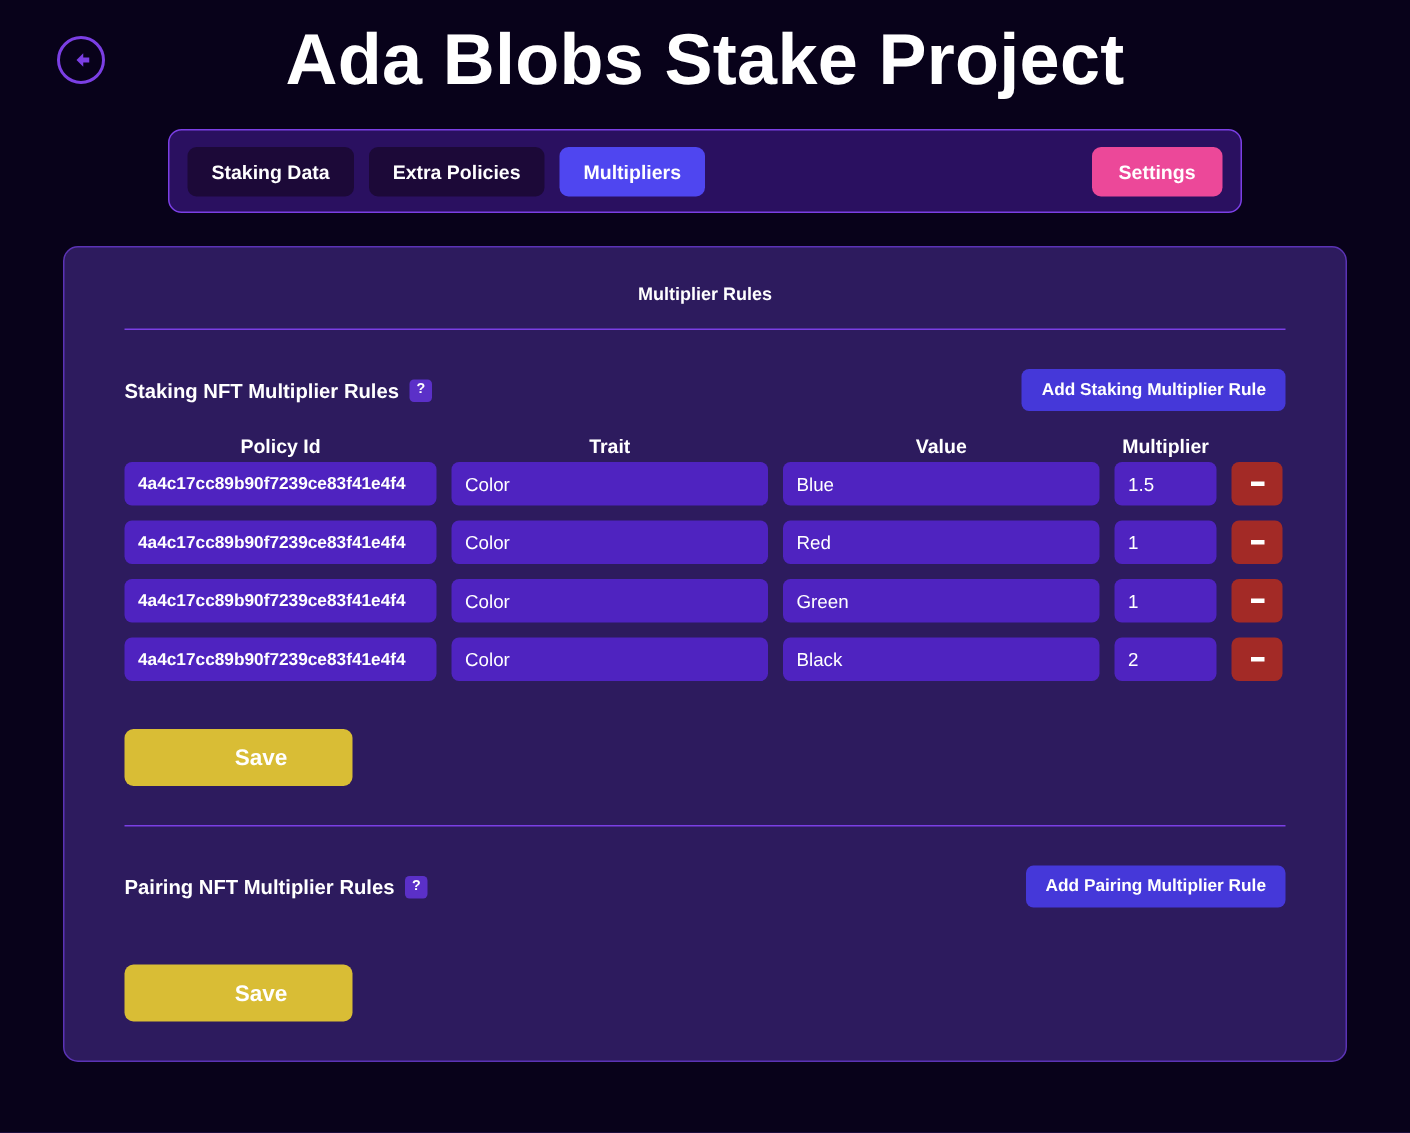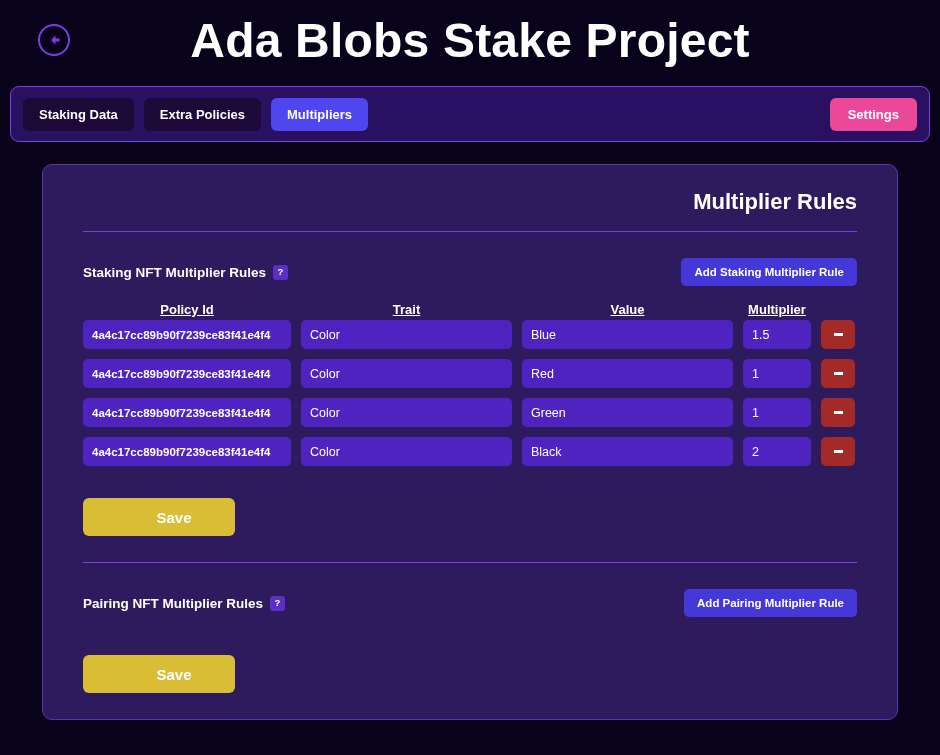--- a/index.html
+++ b/index.html
@@ -44,21 +44,21 @@
     font-size: 48px;
     font-weight: bold;
     letter-spacing: 0.2px;
     color: #ffffff;
     line-height: 1.2;
   }
 
   
   .navbar {
     margin: 8px auto 0 auto;
-    width: 920px;
+    width: 716px;
     height: 56px;
     background: #2a1060;
     border: 1px solid #7b3fe4;
     border-radius: 9px;
     display: flex;
     align-items: center;
     padding: 0 12px;
     gap: 10px;
   }
   .tab {
@@ -94,22 +94,22 @@
   .card {
     margin: 22px auto 0 auto;
     width: 856px;
     background: #2d1b5e;
     border: 1px solid #5b33b5;
     border-radius: 10px;
     padding: 18px 40px 26px 40px;
   }
   .card-title {
     margin: 6px 0 0 0;
-    text-align: right;
-    font-size: 22px;
+    text-align: center;
+    font-size: 12px;
     font-weight: bold;
     color: #ffffff;
   }
   .card-divider {
     margin: 16px 0 0 0;
     border: none;
     border-top: 1px solid #7b3fe4;
     height: 0;
   }
 
@@ -156,21 +156,20 @@
 
   
   .rules {
     margin-top: 16px;
   }
   .rule-row {
     display: flex;
     align-items: flex-end;
     gap: 10px;
     margin-bottom: 10px;
-    text-decoration: underline;
   }
   .rule-row.head {
     margin-bottom: 3px;
   }
   .col-policy { width: 208px; flex: 0 0 208px; }
   .col-trait  { width: 200px; flex: 1 1 200px; }
   .col-value  { width: 200px; flex: 1 1 200px; }
   .col-mult   { width: 68px;  flex: 0 0 68px; }
   .col-del    { width: 36px;  flex: 0 0 36px; }
 

